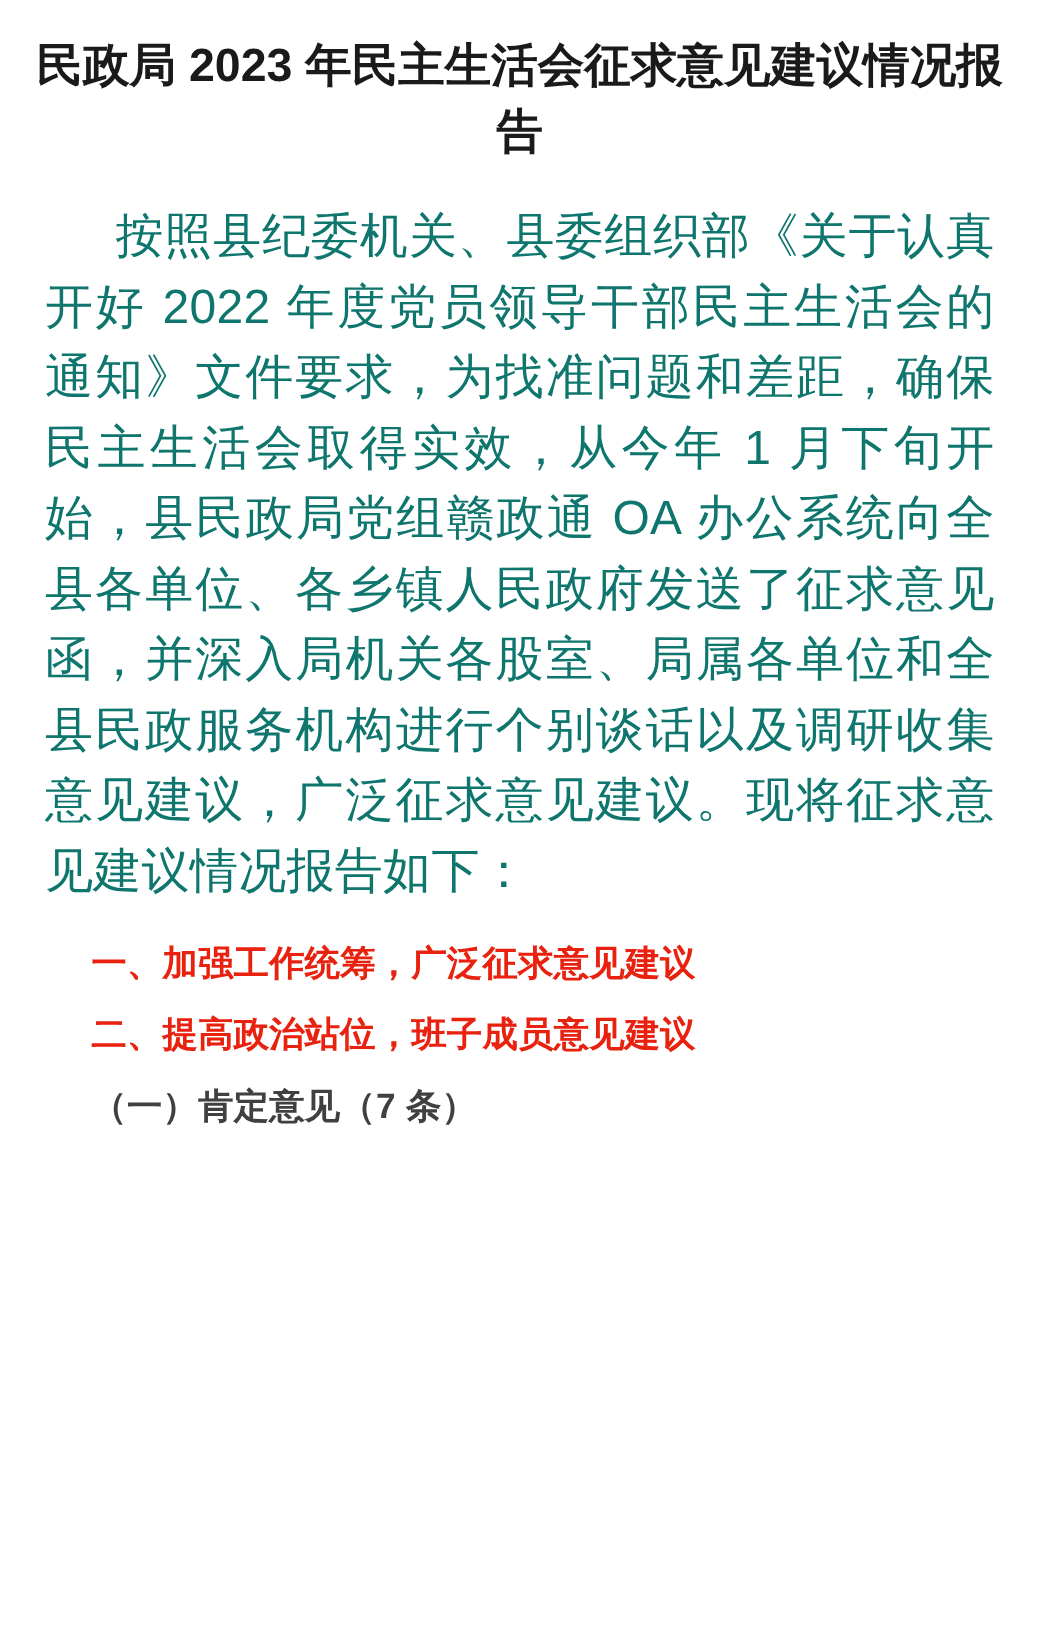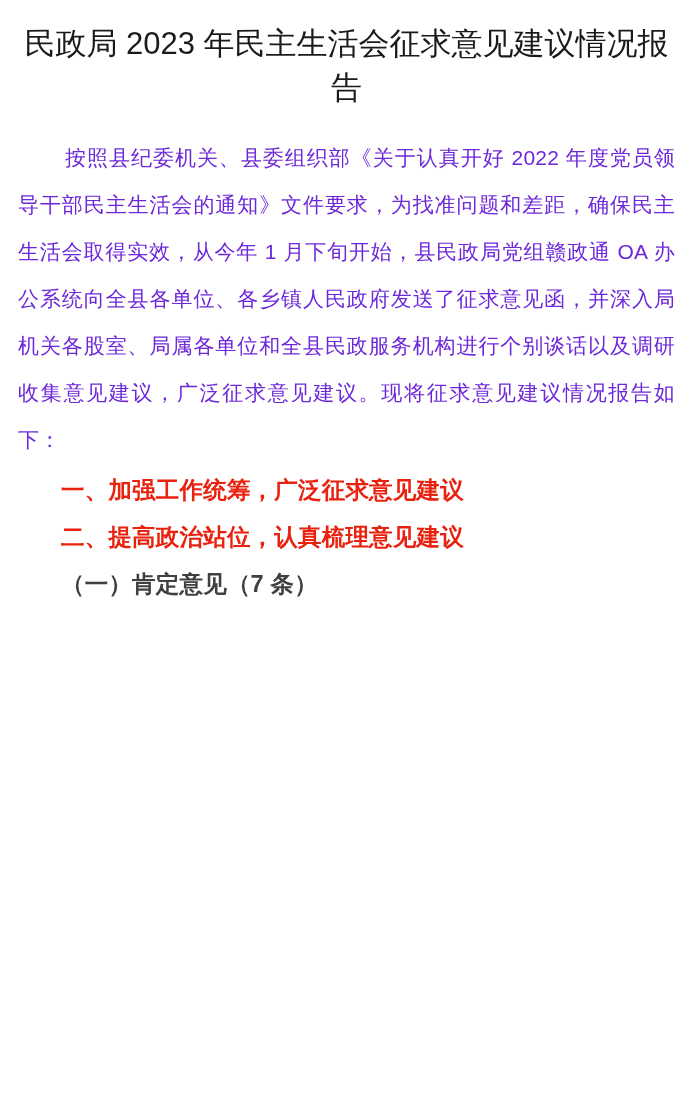--- a/index.html
+++ b/index.html
@@ -17,38 +17,38 @@
   .page {
     width: 693px;
     height: 1097px;
     box-sizing: border-box;
     padding: 18px 14px 0 14px;
     position: relative;
   }
   .doc-title {
     font-size: 31px;
     line-height: 44px;
-    font-weight: 400;
+    font-weight: 700;
     text-align: center;
     letter-spacing: 0px;
     color: #1a1a1a;
     margin: 0 4px 0 4px;
     padding-top: 4px;
   }
   .body-block {
     margin-top: 24px;
   }
   p.para {
-    font-size: 21px;
+    font-size: 32px;
     line-height: 47px;
     text-align: justify;
     text-justify: inter-ideograph;
-    margin: 4px;
+    margin: 16px;
     text-indent: 47px;
-    color: #6d28d9;
+    color: #0f766e;
     letter-spacing: 0.2px;
   }
   h2.heading-red {
     font-size: 23.5px;
     line-height: 47px;
     font-weight: 700;
     color: #e8220f;
     margin: 0;
     text-indent: 47px;
     letter-spacing: 0.2px;
@@ -71,19 +71,19 @@
 
   <h1 class="doc-title">民政局 2023 年民主生活会征求意见建议情况报告</h1>
 
   <div class="body-block">
 
     <p class="para">按照县纪委机关、县委组织部《关于认真开好 2022 年度党员领导干部民主生活会的通知》文件要求，为找准问题和差距，确保民主生活会取得实效，从今年 1 月下旬开始，县民政局党组赣政通 OA 办公系统向全县各单位、各乡镇人民政府发送了征求意见函，并深入局机关各股室、局属各单位和全县民政服务机构进行个别谈话以及调研收集意见建议，广泛征求意见建议。现将征求意见建议情况报告如下：</p>
 
     <h2 class="heading-red">一、加强工作统筹，广泛征求意见建议</h2>
 
 
-    <h2 class="heading-red">二、提高政治站位，认真梳理意见建议</h2>
+    <h2 class="heading-red">二、提高政治站位，班子成员意见建议</h2>
 
     <h3 class="heading-blue">（一）肯定意见（7 条）</h3>
 
   </div>
 
 </div>
 
 </body></html>

